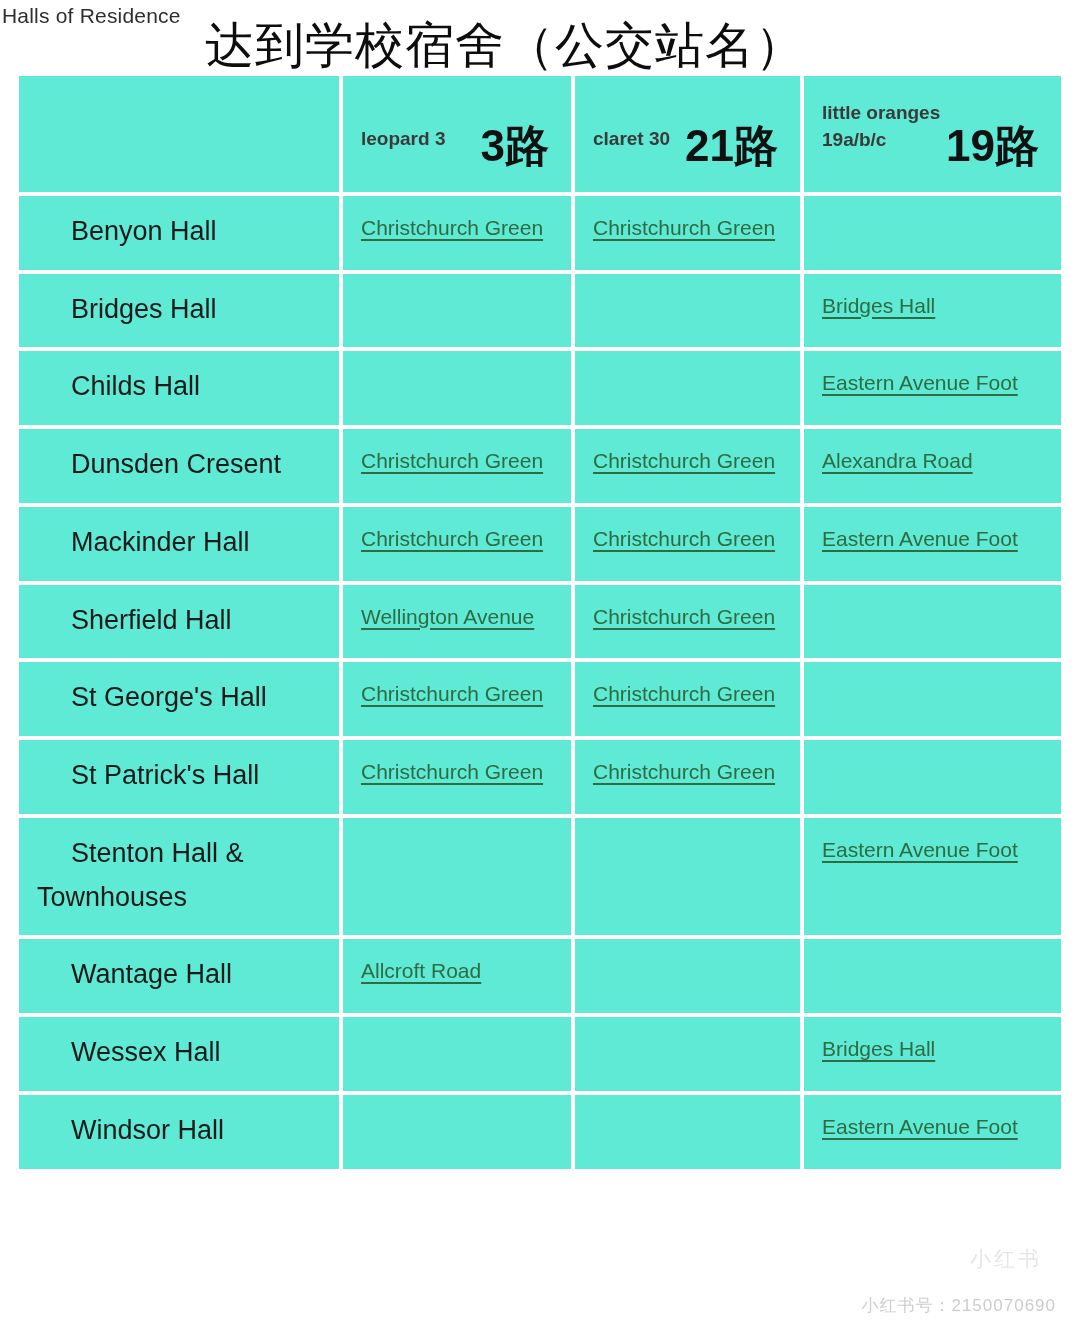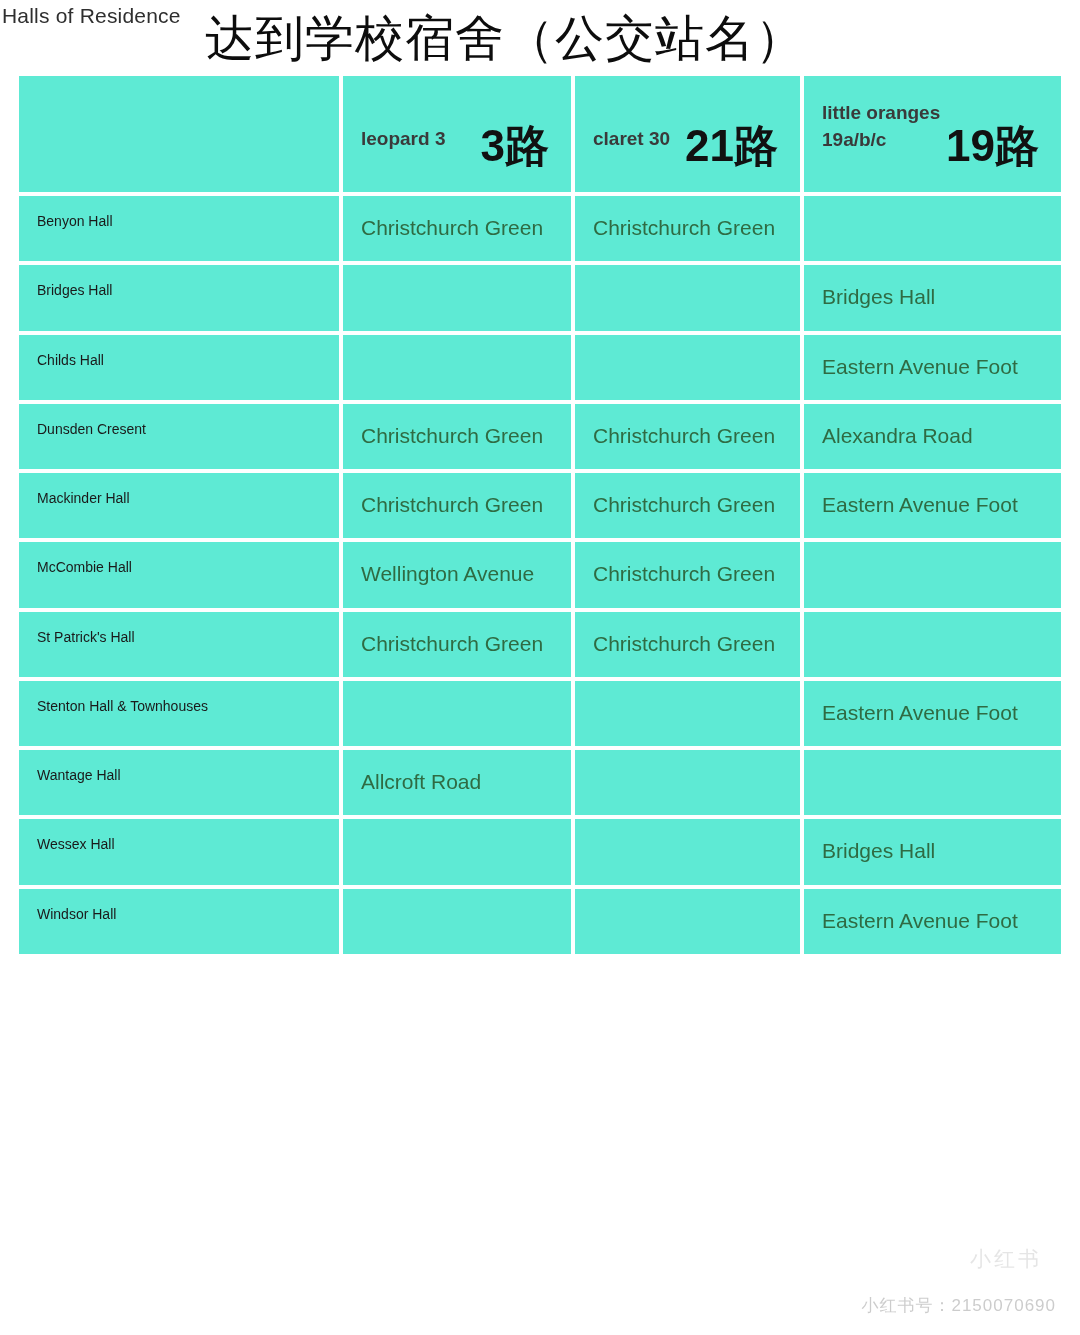--- a/index.html
+++ b/index.html
@@ -25,21 +25,21 @@
     position: absolute;
     left: 2px;
     top: 4px;
     font-size: 21px;
     color: #2f2f2f;
     letter-spacing: 0.2px;
   }
   .cn-title {
     position: absolute;
     left: 205px;
-    top: 6px;
+    top: 13px;
     font-size: 49px;
     color: #0d0d0d;
     font-weight: 400;
     letter-spacing: 1px;
     white-space: nowrap;
   }
   table.matrix {
     border-collapse: separate;
     border-spacing: 4px;
     width: 1042px;
@@ -83,27 +83,29 @@
   .hd-cn {
     position: absolute;
     right: 4px;
     bottom: 0;
     font-size: 44px;
     color: #111111;
     line-height: 1;
     white-space: nowrap;
   }
   .hall-name {
-    font-size: 14px;
+    font-size: 27px;
     color: #1a1a1a;
     line-height: 1.62;
+    margin-left: 34px;
   }
   .stop {
     font-size: 21px;
     color: #2f6b43;
+    text-decoration: underline;
     text-underline-offset: 4px;
     line-height: 1.68;
     display: inline;
   }
   .watermark {
     position: absolute;
     right: 24px;
     bottom: 18px;
     font-size: 17px;
     color: rgba(120,120,120,0.38);
@@ -190,22 +192,28 @@
         <td><span class="stop">Christchurch Green</span></td>
         <td><span class="stop">Alexandra Road</span></td>
       </tr>
       <tr>
         <td><span class="hall-name">Mackinder Hall</span></td>
         <td><span class="stop">Christchurch Green</span></td>
         <td><span class="stop">Christchurch Green</span></td>
         <td><span class="stop">Eastern Avenue Foot</span></td>
       </tr>
       <tr>
-        <td><span class="hall-name">McCombie Hall</span></td>
+        <td><span class="hall-name">Sherfield Hall</span></td>
         <td><span class="stop">Wellington Avenue</span></td>
+        <td><span class="stop">Christchurch Green</span></td>
+        <td><span class="stop"></span></td>
+      </tr>
+      <tr>
+        <td><span class="hall-name">St George's Hall</span></td>
+        <td><span class="stop">Christchurch Green</span></td>
         <td><span class="stop">Christchurch Green</span></td>
         <td><span class="stop"></span></td>
       </tr>
       <tr>
         <td><span class="hall-name">St Patrick's Hall</span></td>
         <td><span class="stop">Christchurch Green</span></td>
         <td><span class="stop">Christchurch Green</span></td>
         <td><span class="stop"></span></td>
       </tr>
       <tr>

